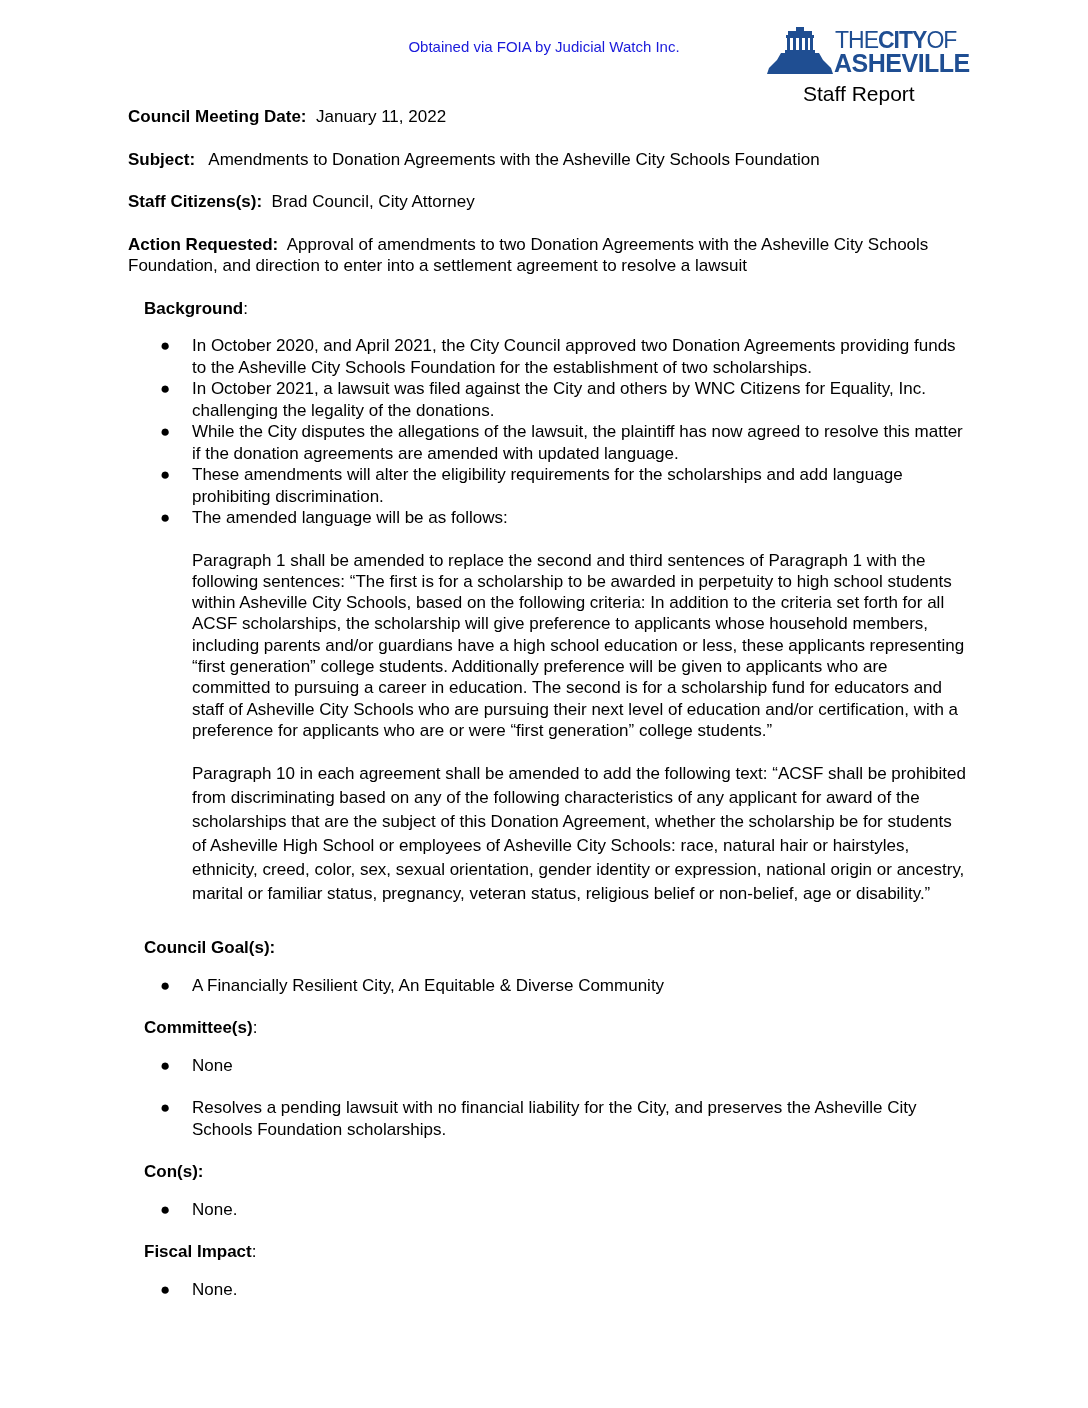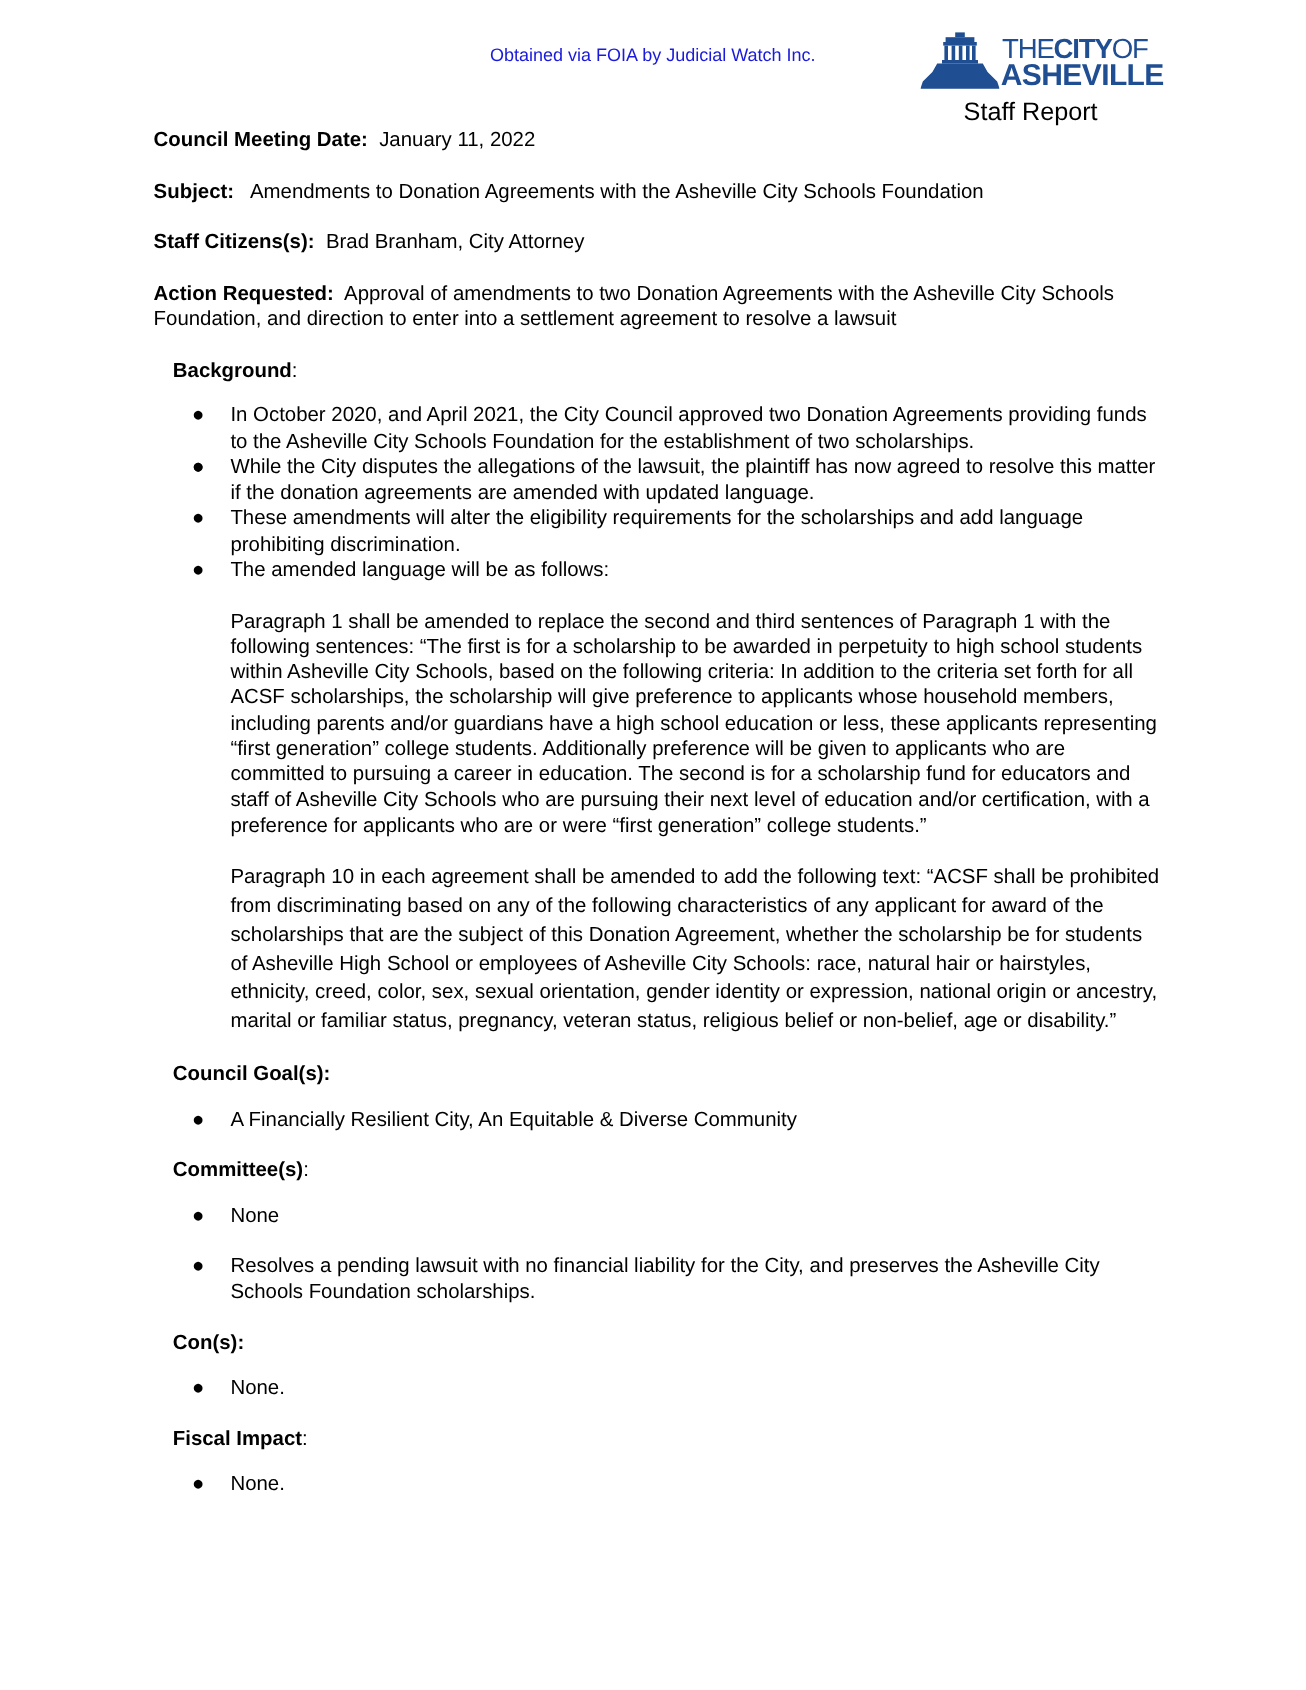--- a/index.html
+++ b/index.html
@@ -16,21 +16,21 @@
       color: #1f4e92; line-height: 26px; letter-spacing: -0.5px; white-space: nowrap; }
     .staff-report { position: absolute; left: 803px; top: 82px; font-size: 21px; font-weight: normal; }
     .content { position: absolute; left: 128px; top: 106px; width: 840px; line-height: 21.5px; }
     .field { margin: 0 0 21px 0; }
     .label { font-weight: bold; }
     .sec-head { margin: 16px; }
     ul.bullets { list-style: none; margin: 0 0 21px 0; padding: 0; }
     ul.bullets li { position: relative; padding-left: 64px; margin: 0; }
     ul.bullets li .bullet { position: absolute; left: 32px; top: 0; }
     .amend { padding-left: 64px; margin: 21px 0 0 0; line-height: 21.3px; }
-    .amend2 { padding-left: 64px; margin: 21px 0 21px 0; line-height: 24px; }
+    .amend2 { padding-left: 64px; margin: 21px 0 31px 0; line-height: 24px; }
   </style>
 </head>
 <body>
 
 <div class="foia">Obtained via FOIA by Judicial Watch Inc.</div>
 
 <div class="logo">
   <svg width="66" height="50" viewBox="0 0 66 50">
     <g fill="#1f4e92">
       <rect x="29" y="1" width="8" height="4"></rect>
@@ -55,31 +55,31 @@
   <div class="field">
     <span class="label">Council Meeting Date:</span>&nbsp;
     <span>January 11, 2022</span>
   </div>
   <div class="field">
     <span class="label">Subject:</span>&nbsp;&nbsp;
     <span>Amendments to Donation Agreements with  the Asheville City Schools Foundation</span>
   </div>
   <div class="field">
     <span class="label">Staff Citizens(s):</span>&nbsp;
-    <span>Brad Branham, City Attorney</span>
+    <span>Brad Council, City Attorney</span>
   </div>
   <div class="field">
     <span class="label">Action Requested:</span>&nbsp;
     <span>Approval of amendments to two Donation Agreements with the Asheville City Schools Foundation, and direction to enter into a settlement agreement to resolve a lawsuit</span>
   </div>
 
   <div class="sec-head"><span class="label">Background</span><span>:</span></div>
   <ul class="bullets" style="margin-bottom:0">
     <li><span class="bullet">●</span><span>In October 2020, and April 2021, the City Council approved two Donation Agreements providing funds to the Asheville City Schools Foundation for the establishment of two scholarships.</span></li>
-    <li><span class="bullet">●</span></li>
+    <li><span class="bullet">●</span><span>In October 2021, a lawsuit was filed against the City and others by WNC Citizens for Equality, Inc. challenging the legality of the donations.</span></li>
     <li><span class="bullet">●</span><span>While the City disputes the allegations of the lawsuit, the plaintiff has now agreed to resolve this matter if the donation agreements are amended with updated language.</span></li>
     <li><span class="bullet">●</span><span>These amendments will alter the eligibility requirements for the scholarships and add language prohibiting discrimination.</span></li>
     <li><span class="bullet">●</span><span>The amended language will be as follows:</span></li>
   </ul>
   <div class="amend">Paragraph 1 shall be amended to replace the second and third sentences of Paragraph 1 with the following sentences:  “The first is for a scholarship to be awarded in perpetuity to high school students within Asheville City Schools, based on the following criteria: In addition to the criteria set forth for all ACSF scholarships, the scholarship will give preference to applicants whose household members, including parents and/or guardians have a high school education or less, these applicants representing “first generation” college students.  Additionally preference will be given to applicants who are committed to pursuing a career in education. The second is for a scholarship fund for educators and staff of Asheville City Schools who are pursuing their next level of education and/or certification, with a preference for applicants who are or were “first generation” college students.”</div>
   <div class="amend2">Paragraph 10 in each agreement shall be amended to add the following text: “ACSF shall be prohibited from discriminating based on any of the following characteristics of any applicant for award of the scholarships that are the subject of this Donation Agreement, whether the scholarship be for students of Asheville High School or employees of Asheville City Schools: race, natural hair or hairstyles, ethnicity, creed, color, sex, sexual orientation, gender identity or expression, national origin or ancestry, marital or familiar status, pregnancy, veteran status, religious belief or non-belief, age or disability.”</div>
 
   <div class="sec-head label">Council Goal(s):</div>
   <ul class="bullets">
     <li><span class="bullet">●</span><span>A Financially Resilient City, An Equitable &amp; Diverse Community</span></li>

